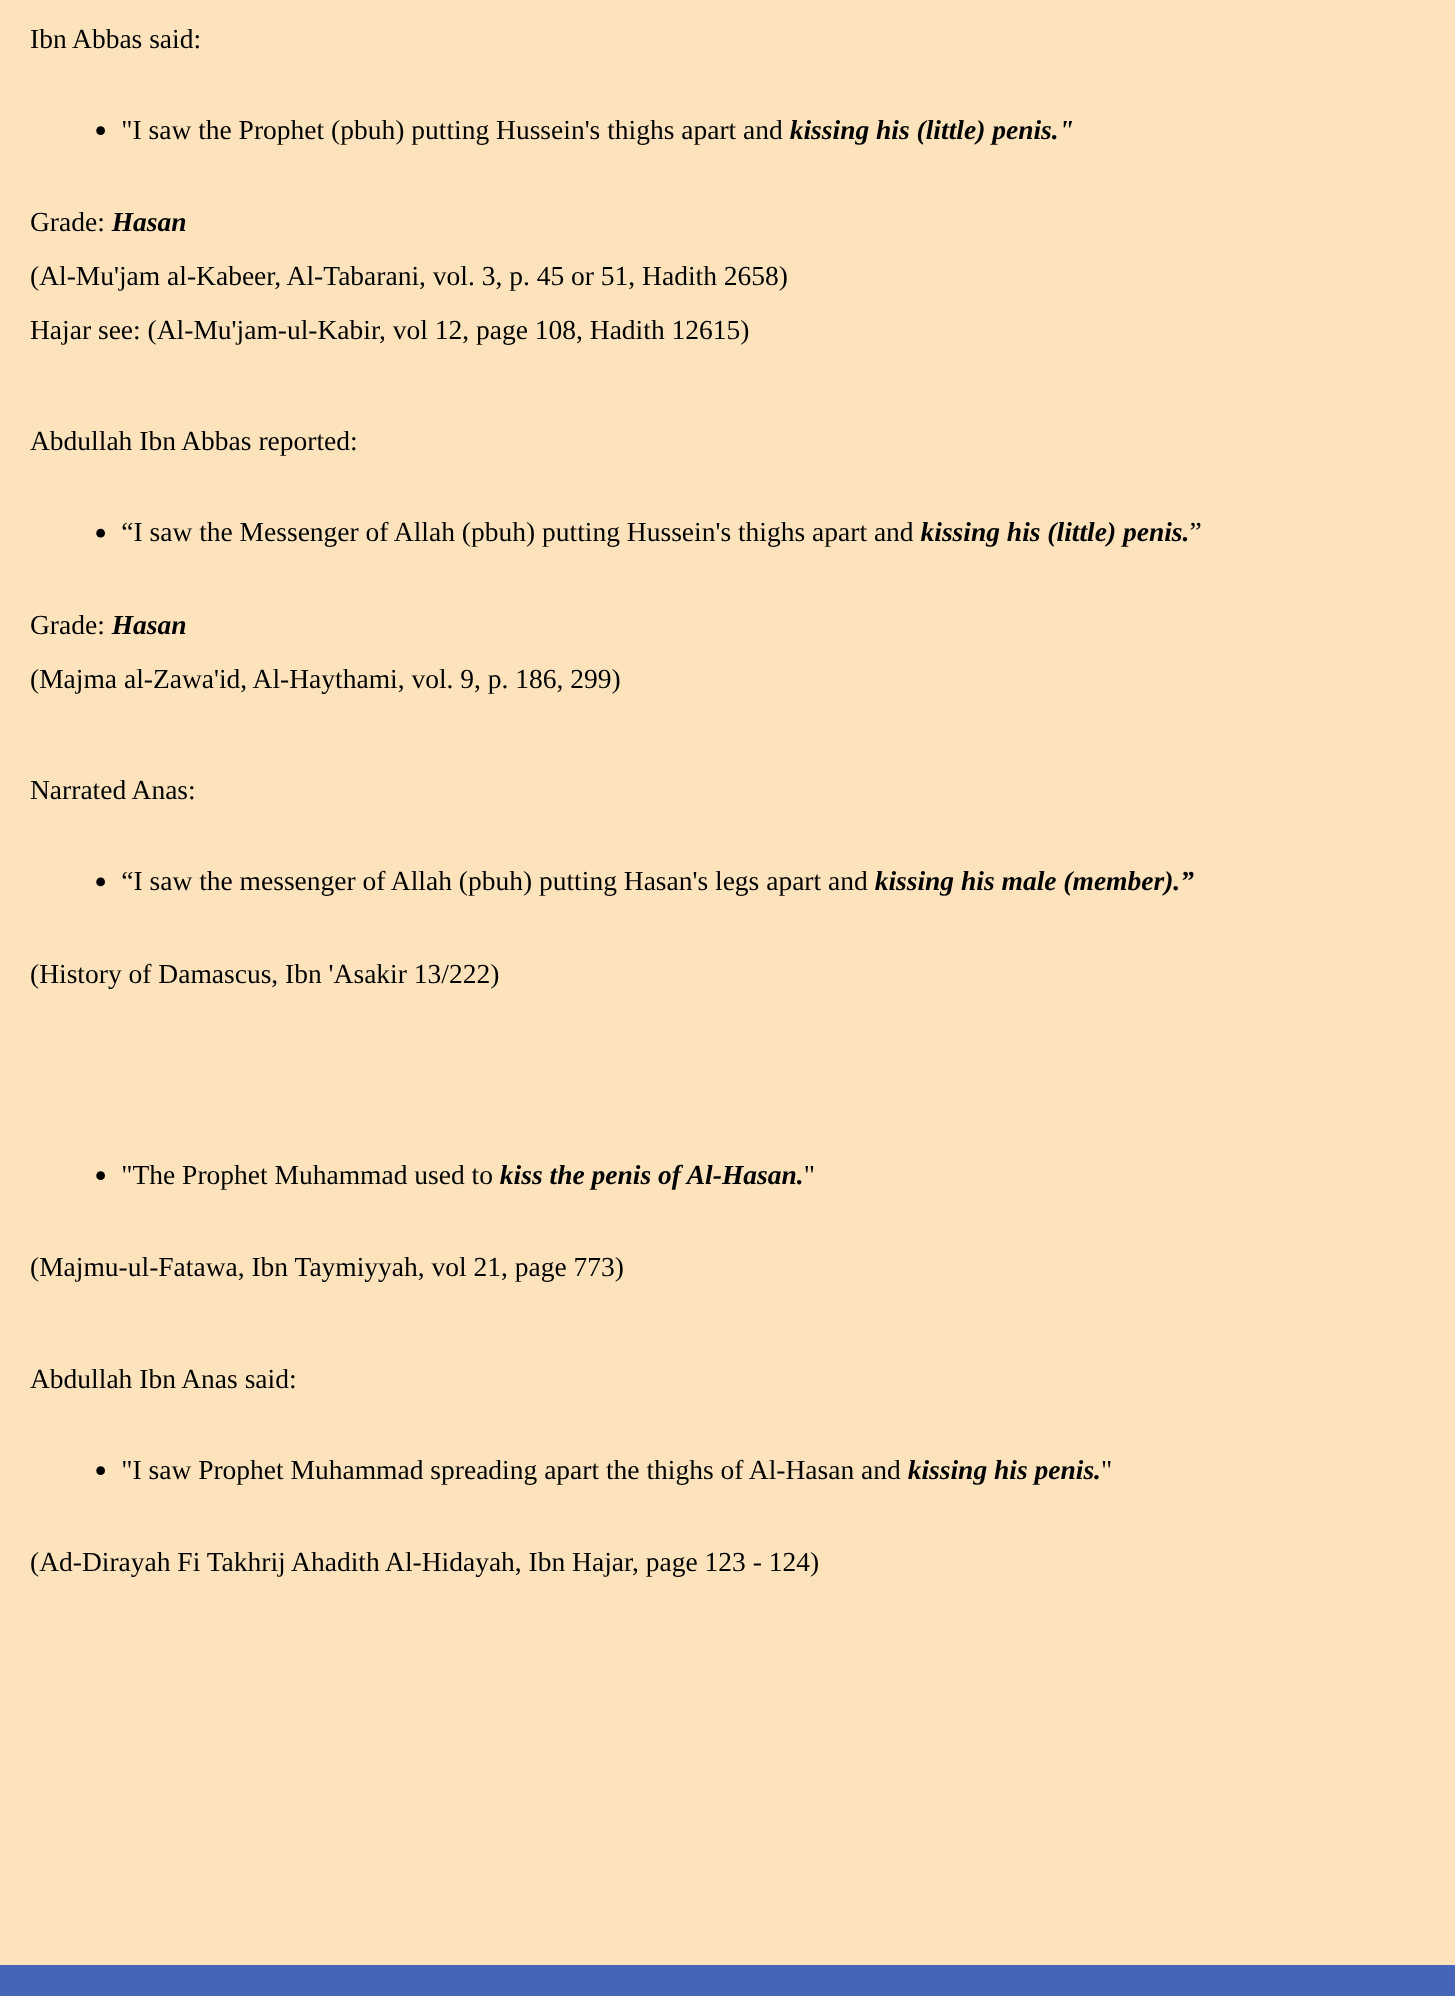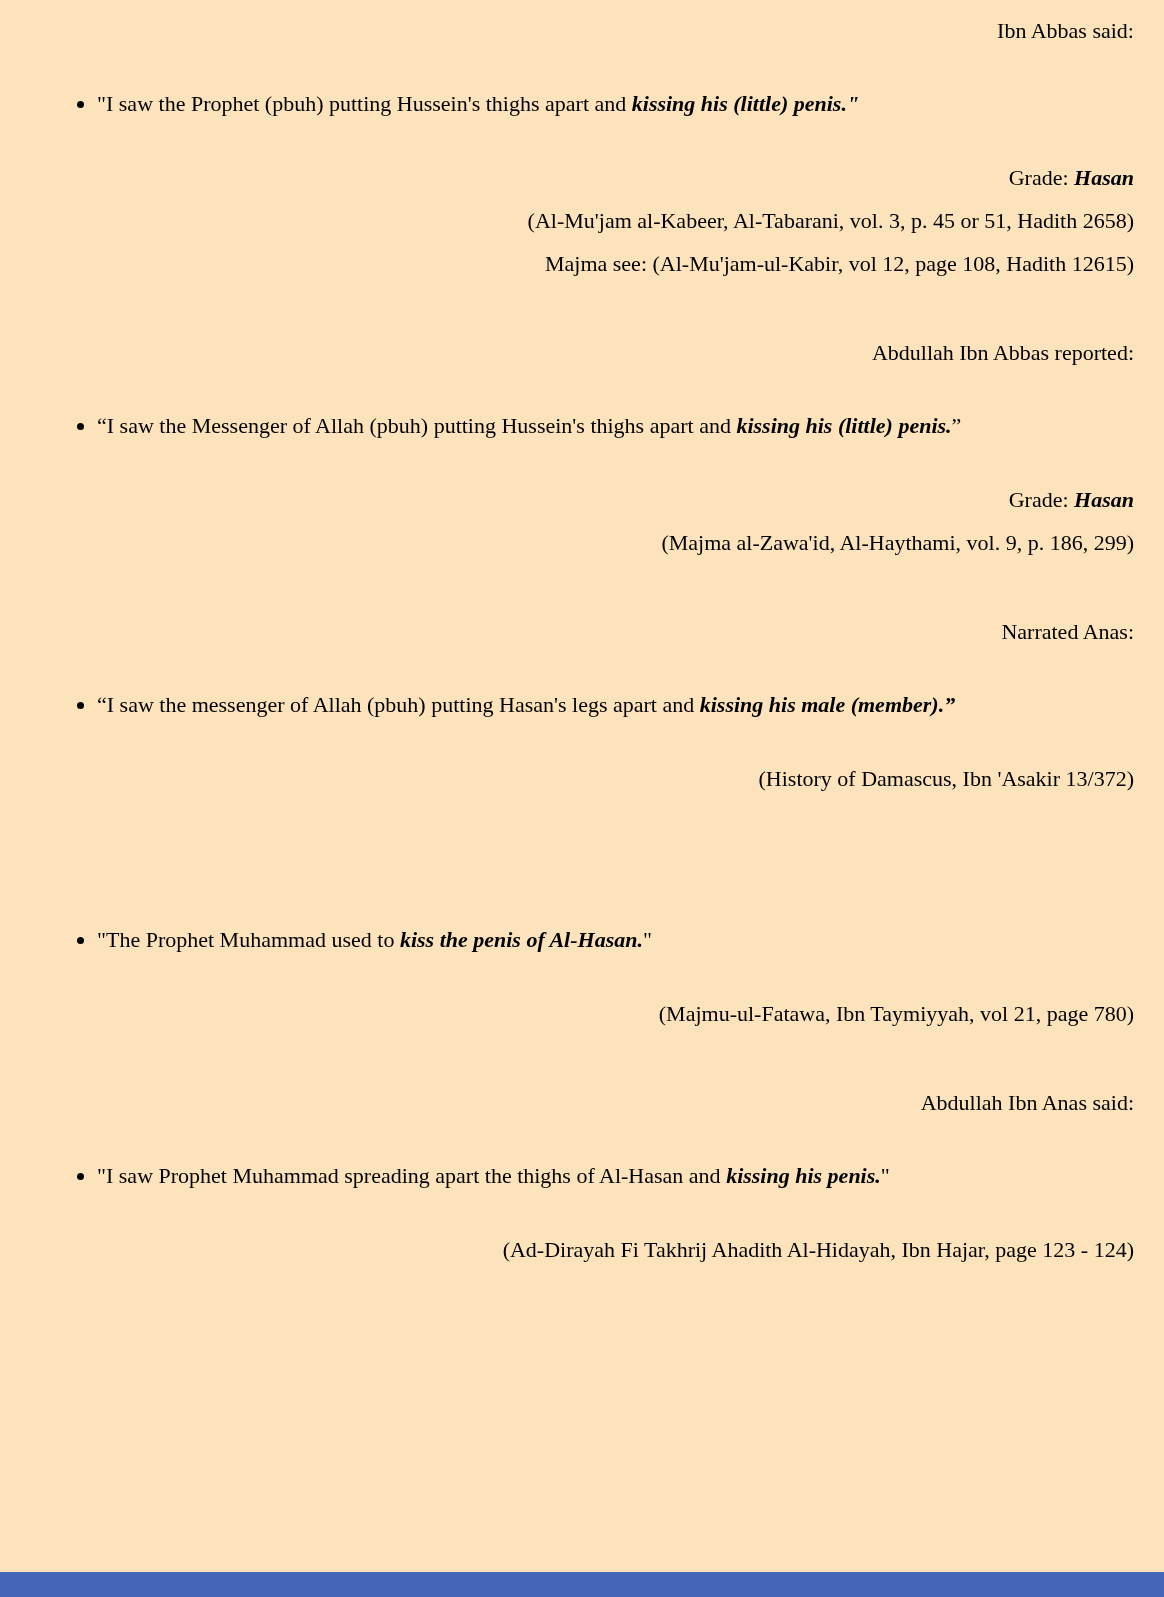--- a/index.html
+++ b/index.html
@@ -13,21 +13,21 @@
     position: relative;
     overflow: hidden;
   }
   .content {
     padding: 0 30px 0 24px;
     display: flow-root; 
   }
   .section { margin-top: 64px; }
   .section:first-child { margin-top: 0; }
   .section.no-heading { margin-top: 136px; }
-  p { margin: 18px 0; line-height: 25px; text-align: right; }
+  p { margin: 18px 0; line-height: 25px; }
   p.heading { font-style: normal; }
   ul.quote-list {
     margin: 48px 0 49px 0;
     padding-left: 73px;
     list-style-type: disc;
   }
   ul.quote-list li { line-height: 25px; }
   .emph { font-weight: bold; font-style: italic; }
   .ital { }
   .grade-value { font-weight: bold; font-style: italic; }
@@ -42,50 +42,50 @@
 
 <div class="content">
 
   <div class="section">
     <p class="heading">Ibn Abbas said:</p>
     <ul class="quote-list">
       <li><span>"I saw the Prophet (pbuh) putting Hussein's thighs apart and </span><span class="emph">kissing his (little) penis."</span><span></span></li>
     </ul>
     <p class="grade-line"><span class="ital">Grade:</span> <span class="grade-value">Hasan</span></p>
     <p class="citation">(Al-Mu'jam al-Kabeer, Al-Tabarani, vol. 3, p. 45 or 51, Hadith 2658)</p>
-    <p class="also-see-line"><span class="ital">Majma see:</span><span> (Al-Mu'jam-ul-Kabir, vol 12, page 108, Hadith 12615)</span></p>
+    <p class="also-see-line"><span class="ital">Hajar see:</span><span> (Al-Mu'jam-ul-Kabir, vol 12, page 108, Hadith 12615)</span></p>
   </div>
 
   <div class="section">
     <p class="heading">Abdullah Ibn Abbas reported:</p>
     <ul class="quote-list">
       <li><span>“I saw the Messenger of Allah (pbuh) putting Hussein's thighs apart and </span><span class="emph">kissing his (little) penis.</span><span>”</span></li>
     </ul>
     <p class="grade-line"><span class="ital">Grade:</span> <span class="grade-value">Hasan</span></p>
     <p class="citation">(Majma al-Zawa'id, Al-Haythami, vol. 9, p. 186, 299)</p>
 
   </div>
 
   <div class="section">
     <p class="heading">Narrated Anas:</p>
     <ul class="quote-list">
       <li><span>“I saw the messenger of Allah (pbuh) putting Hasan's legs apart and </span><span class="emph">kissing his male (member).”</span><span></span></li>
     </ul>
 
-    <p class="citation">(History of Damascus, Ibn 'Asakir 13/372)</p>
+    <p class="citation">(History of Damascus, Ibn 'Asakir 13/222)</p>
 
   </div>
 
   <div class="section no-heading">
 
     <ul class="quote-list">
       <li><span>"The Prophet Muhammad used to </span><span class="emph">kiss the penis of Al-Hasan.</span><span>"</span></li>
     </ul>
 
-    <p class="citation">(Majmu-ul-Fatawa, Ibn Taymiyyah, vol 21, page 780)</p>
+    <p class="citation">(Majmu-ul-Fatawa, Ibn Taymiyyah, vol 21, page 773)</p>
 
   </div>
 
   <div class="section">
     <p class="heading">Abdullah Ibn Anas said:</p>
     <ul class="quote-list">
       <li><span>"I saw Prophet Muhammad spreading apart the thighs of Al-Hasan and </span><span class="emph">kissing his penis.</span><span>"</span></li>
     </ul>
 
     <p class="citation">(Ad-Dirayah Fi Takhrij Ahadith Al-Hidayah, Ibn Hajar, page 123 - 124)</p>

